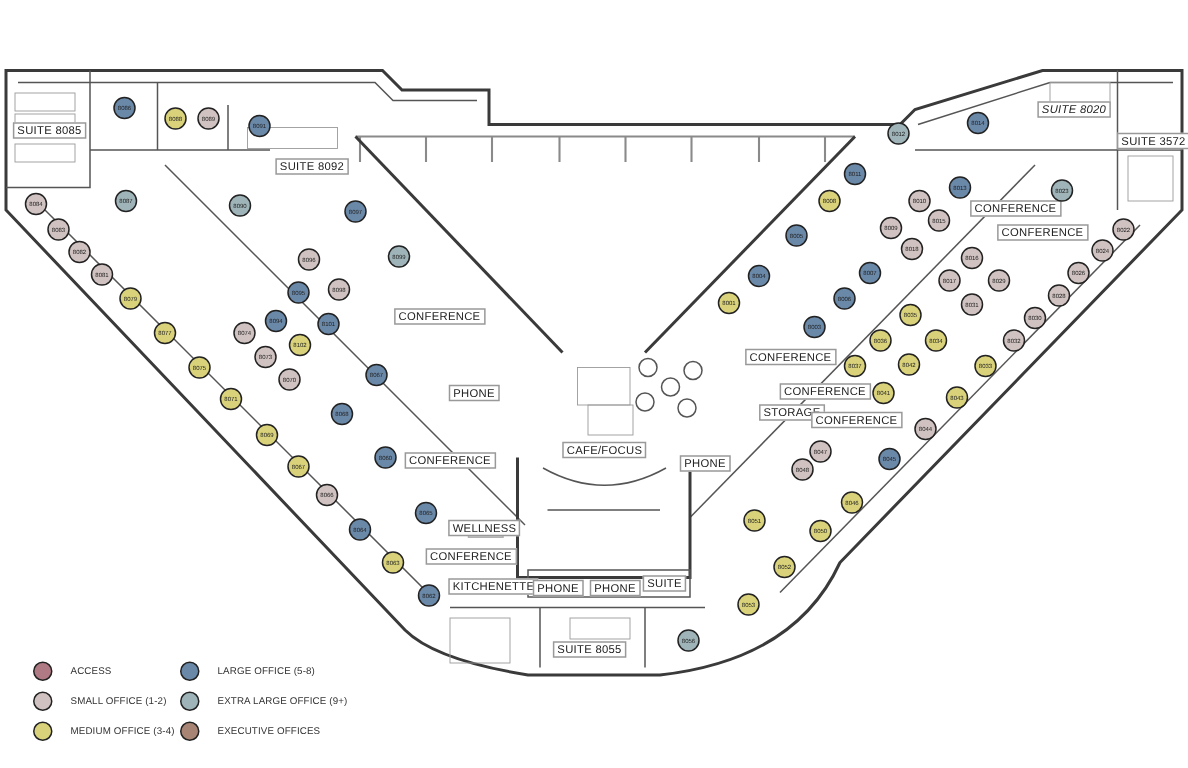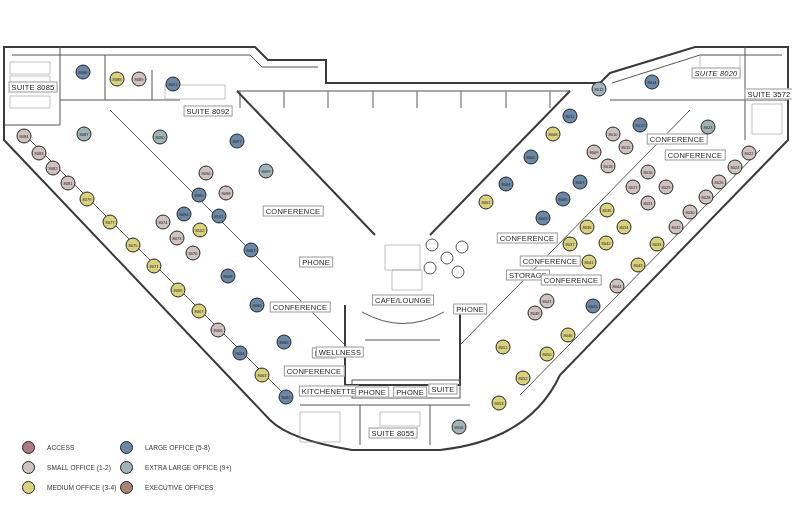--- a/index.html
+++ b/index.html
@@ -85,27 +85,27 @@
   </g>
 </svg>
 
 <div id="room-labels">
     <div class="room-lbl" style="left: 33px; top: 87px;">SUITE 8085</div>
     <div class="room-lbl" style="left: 208px; top: 111px;">SUITE 8092</div>
     <div class="room-lbl" style="left: 293px; top: 211px;">CONFERENCE</div>
     <div class="room-lbl" style="left: 316px; top: 262px;">PHONE</div>
     <div class="room-lbl" style="left: 300px; top: 307px;">CONFERENCE</div>
     <div class="room-lbl" style="left: 324px; top: 317px; margin-top: 36px;">MAIL</div>
-    <div class="room-lbl" style="left: 323px; top: 352px; margin-left: 17px;">WELLNESS</div>
+    <div class="room-lbl" style="left: 323px; top: 352px;">WELLNESS</div>
     <div class="room-lbl" style="left: 314px; top: 371px;">CONFERENCE</div>
     <div class="room-lbl" style="left: 329px; top: 391px;">KITCHENETTE</div>
     <div class="room-lbl" style="left: 372px; top: 392px;">PHONE</div>
     <div class="room-lbl" style="left: 410px; top: 392px;">PHONE</div>
     <div class="room-lbl" style="left: 443px; top: 389px;">SUITE</div>
-    <div class="room-lbl" style="left: 403px; top: 300px;">CAFE/LOUNGE</div>
+    <div class="room-lbl" style="left: 403px; top: 300px;">CAFE/FOCUS</div>
     <div class="room-lbl" style="left: 470px; top: 309px;">PHONE</div>
     <div class="room-lbl" style="left: 393px; top: 433px;">SUITE 8055</div>
     <div class="room-lbl" style="left: 716px; top: 73px; font-style: italic;">SUITE 8020</div>
     <div class="room-lbl" style="left: 769px; top: 94px;">SUITE 3572</div>
     <div class="room-lbl" style="left: 677px; top: 139px;">CONFERENCE</div>
     <div class="room-lbl" style="left: 695px; top: 155px;">CONFERENCE</div>
     <div class="room-lbl" style="left: 527px; top: 238px;">CONFERENCE</div>
     <div class="room-lbl" style="left: 550px; top: 261px;">CONFERENCE</div>
     <div class="room-lbl" style="left: 528px; top: 275px;">STORAGE</div>
     <div class="room-lbl" style="left: 571px; top: 280px;">CONFERENCE</div>

